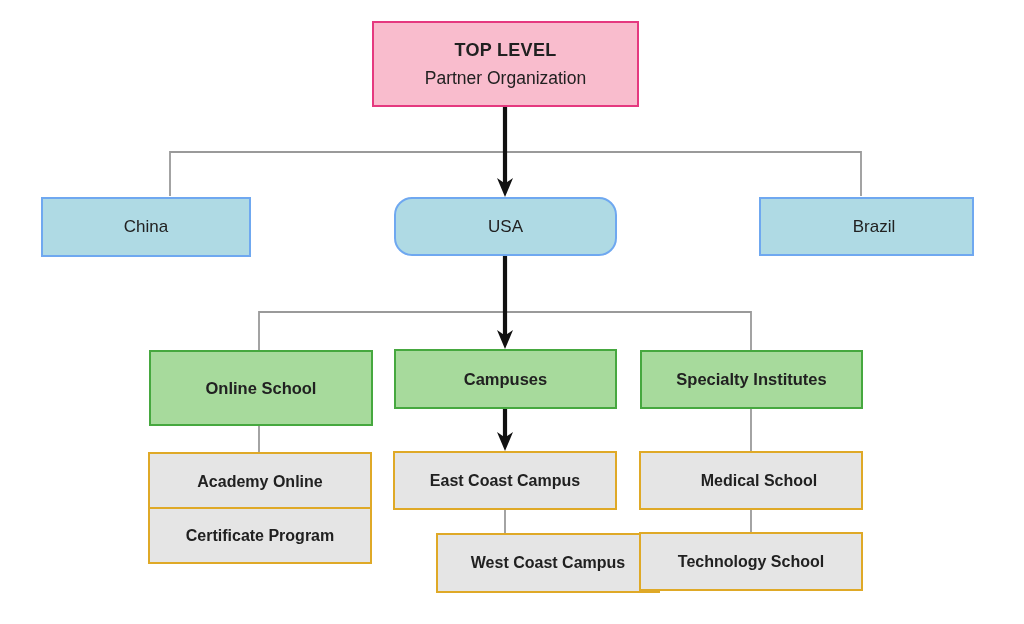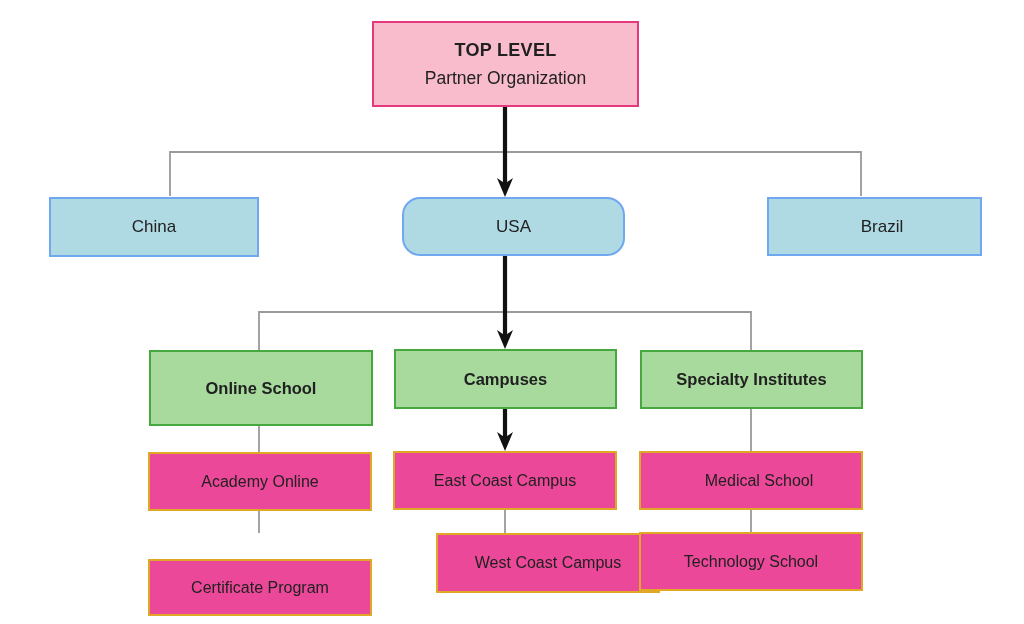--- a/index.html
+++ b/index.html
@@ -43,32 +43,32 @@
     font-size: 18px;
     letter-spacing: 0.3px;
   }
   .box-root .subtitle-line {
     font-size: 17.5px;
   }
   .box-country {
     background: #AFDAE4;
     border-color: #6FA8F0;
     font-size: 17px;
-    margin-left: 8px;
   }
   .box-division {
     background: #A7DA9C;
     border-color: #46A83F;
     font-weight: bold;
     font-size: 16.5px;
   }
   .box-leaf {
-    background: #ec4899;
+    background: #e5e5e5;
     border-color: #DFA927;
     font-size: 16px;
+    font-weight: bold;
   }
 </style>
 </head>
 <body>
 
 <div class="stage">
 
   <svg class="connectors" width="1024" height="624" viewBox="0 0 1024 624">
 
     <path d="M170 196 V152 H861 V196" fill="none" stroke="#9A9A9A" stroke-width="1.8"></path>
@@ -106,21 +106,21 @@
 
   <div class="box box-country" style="left:41px; top:197px; width:210px; height:60px;">China</div>
   <div class="box box-country" style="left:394px; top:197px; width:223px; height:59px;border-radius:18px;">USA</div>
   <div class="box box-country" style="left:759px; top:197px; width:215px; height:59px;padding-left:15px;">Brazil</div>
 
   <div class="box box-division" style="left:149px; top:350px; width:224px; height:76px;">Online School</div>
   <div class="box box-division" style="left:394px; top:349px; width:223px; height:60px;">Campuses</div>
   <div class="box box-division" style="left:640px; top:350px; width:223px; height:59px;">Specialty Institutes</div>
 
   <div class="box box-leaf" style="left:148px; top:452px; width:224px; height:59px;">Academy Online</div>
-  <div class="box box-leaf" style="left:148px; top:559px; width:224px; height:57px;">Certificate Program</div>
+  <div class="box box-leaf" style="left:148px; top:507px; width:224px; height:57px;">Certificate Program</div>
 
   <div class="box box-leaf" style="left:393px; top:451px; width:224px; height:59px;">East Coast Campus</div>
   <div class="box box-leaf" style="left:393px; top:533px; width:224px; height:60px;margin-left:43px;">West Coast Campus</div>
 
   <div class="box box-leaf" style="left:639px; top:451px; width:224px; height:59px;padding-left:16px;">Medical School</div>
   <div class="box box-leaf" style="left:639px; top:532px; width:224px; height:59px;">Technology School</div>
 
 </div>
 
 </body></html>

